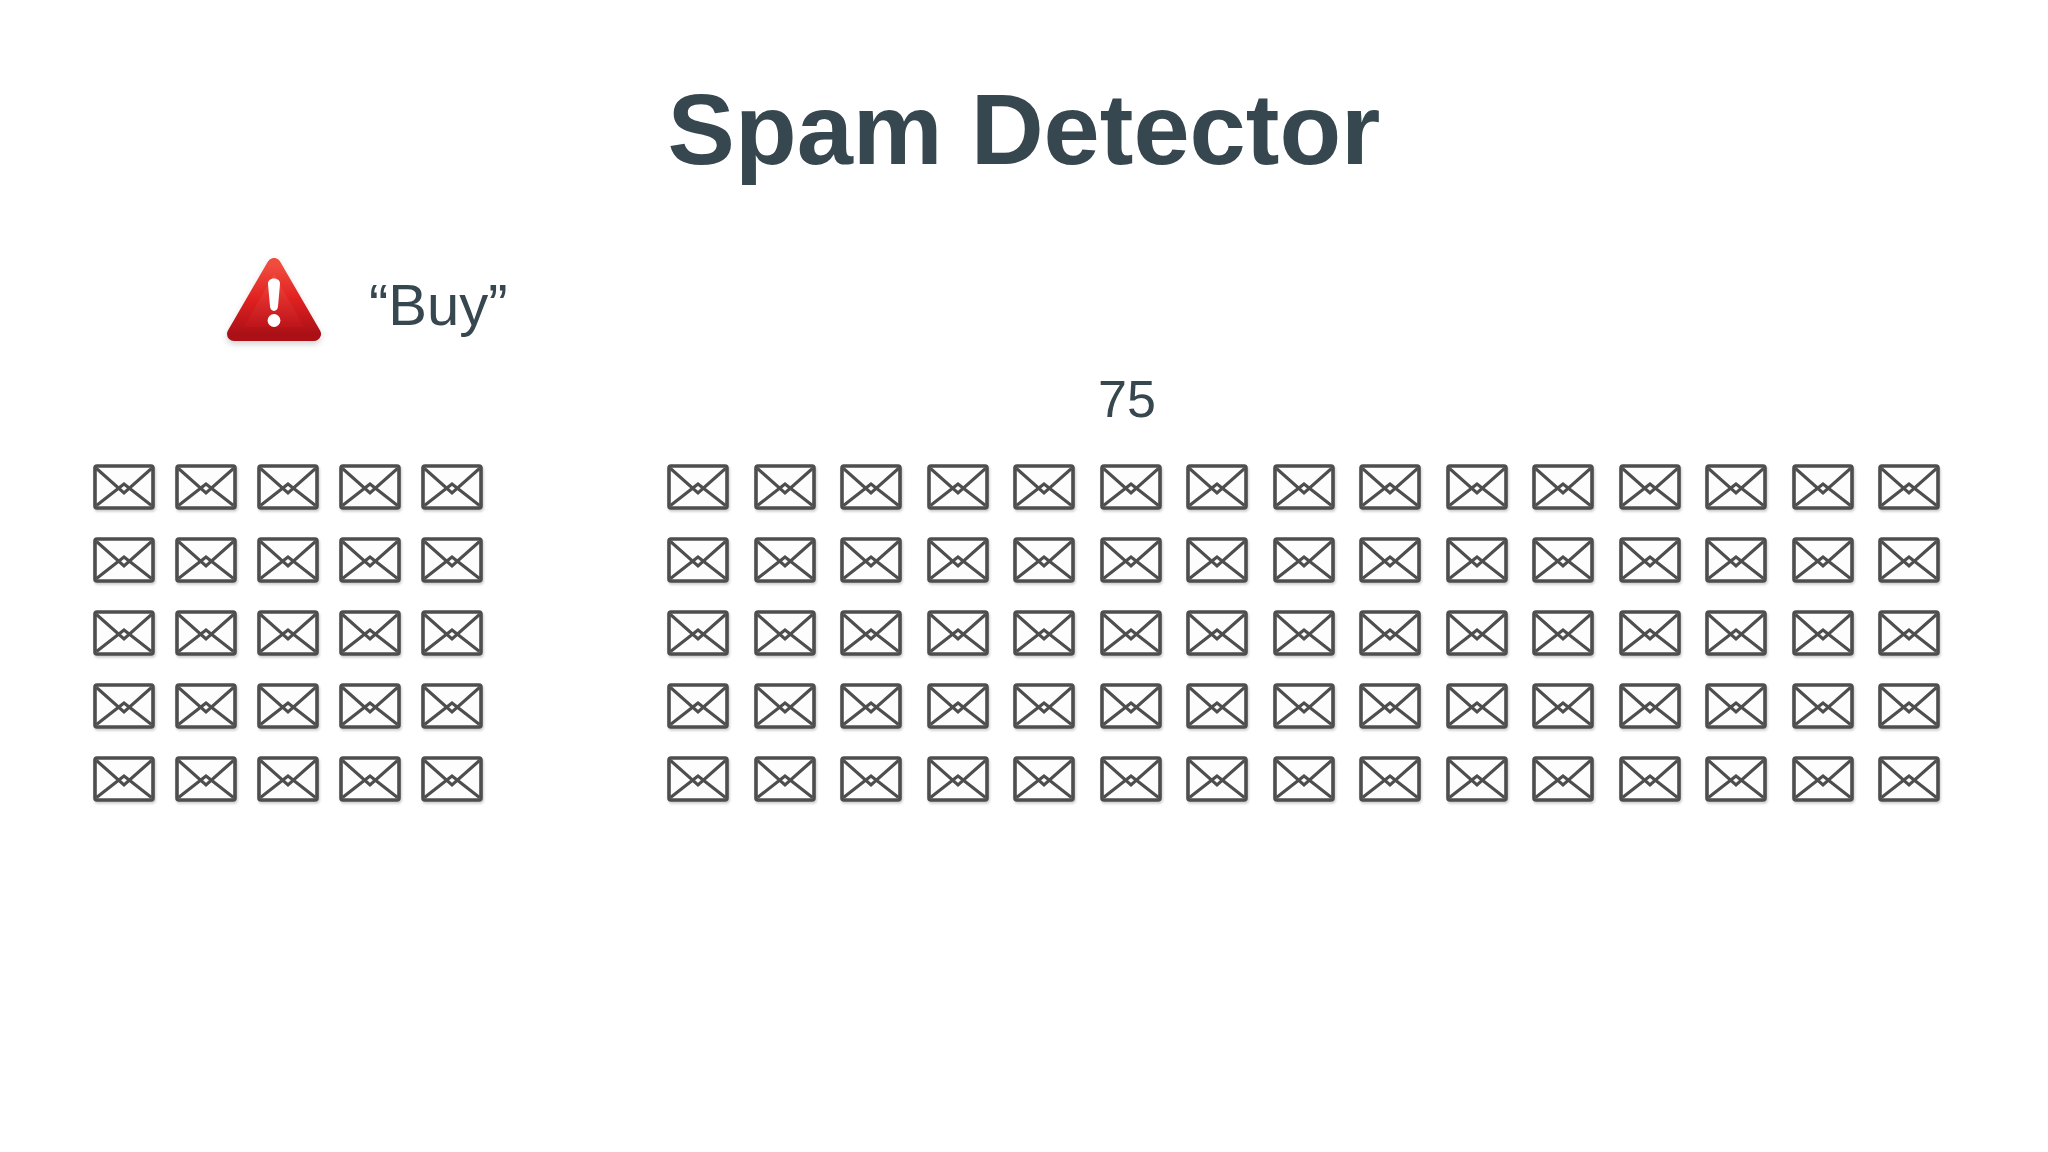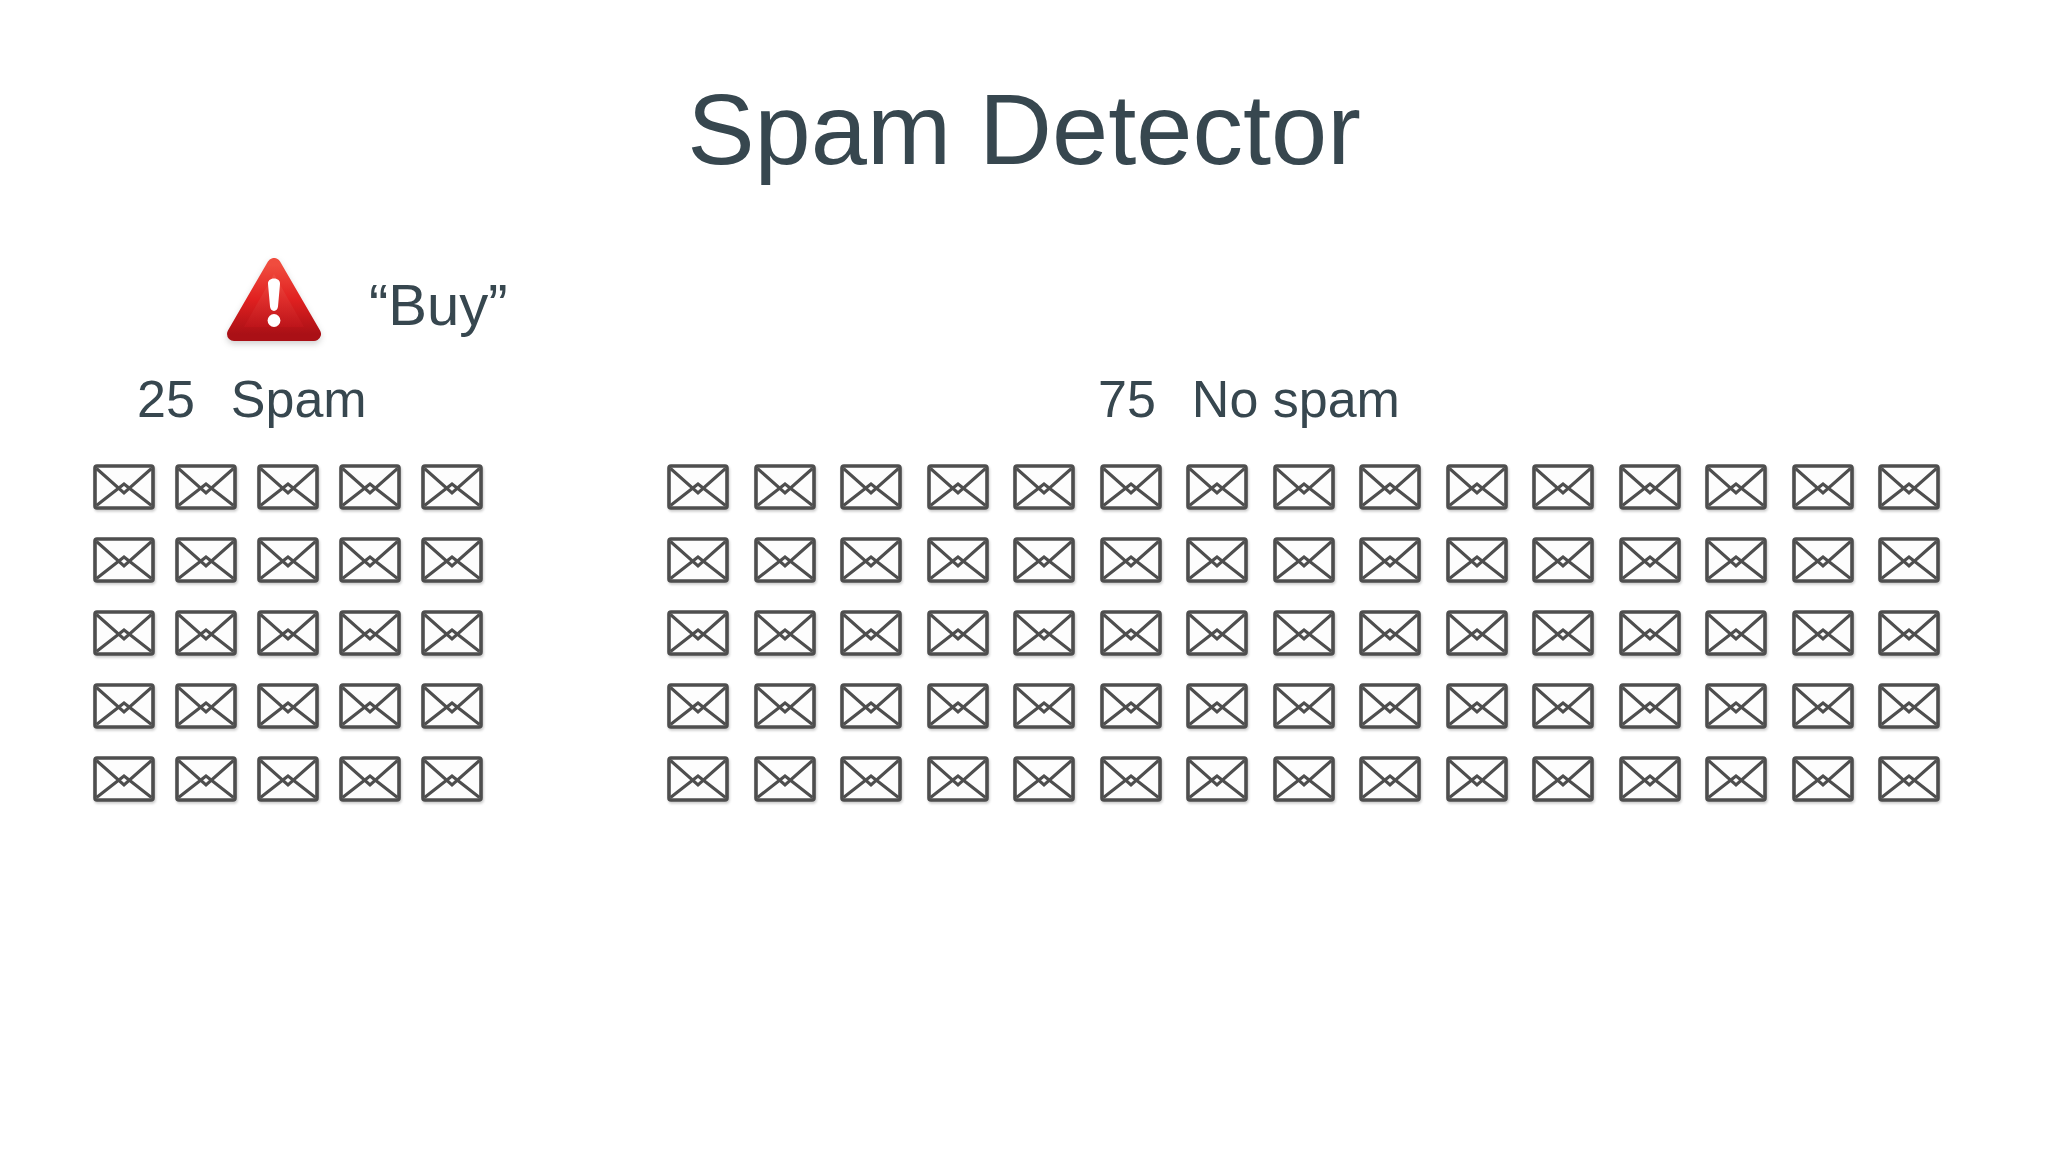--- a/index.html
+++ b/index.html
@@ -7,21 +7,21 @@
     position:relative;
     width:2048px;height:1152px;
     background:#ffffff;
     overflow:hidden;
     font-family:"Liberation Sans","DejaVu Sans",sans-serif;
     color:var(--text-color,#37474f);
   }
   .page-title{
     position:absolute;left:0;top:79px;width:100%;
     margin:0;text-align:center;
-    font-size:101px;font-weight:400;line-height:1;
+    font-size:101px;font-weight:700;line-height:1;
     color:var(--text-color,#37474f);
   }
   .feature{
     position:absolute;left:226px;top:254px;
     display:flex;align-items:flex-start;
   }
   .warning-icon{
     width:96px;height:92px;
     filter:drop-shadow(0px 3px 3px rgba(0,0,0,0.18));
   }
@@ -69,28 +69,23 @@
       </defs>
       <polygon points="48,11 88,80 8,80" fill="url(#warnGrad)" stroke="url(#warnGrad)" stroke-width="14" stroke-linejoin="round"></polygon>
       <polygon points="48,20 78,73 18,73" fill="url(#warnGradIn)" opacity="0.55"></polygon>
       <path d="M48,24.5 c3.8,0 6.3,2.3 6,5.6 l-2,22.5 c-0.25,2.7 -1.9,4.4 -4,4.4
                c-2.1,0 -3.75,-1.7 -4,-4.4 l-2,-22.5 c-0.3,-3.3 2.2,-5.6 6,-5.6 z" fill="#ffffff"></path>
       <circle cx="48" cy="66.5" r="6.4" fill="#ffffff"></circle>
     </svg>
     <span class="feature-word">“Buy”</span>
   </div>
 
-  <div class="group-label spam">
-    <span>25</span>
-    <span>Spam</span>
-  </div>
 
   <div class="group-label nospam">
     <span>75</span>
-    <span>No spam</span>
   </div>
 
   <div class="icon-grid spam" style="grid-template-columns: repeat(5, 62px);">
   <svg class="env" viewBox="0 0 62 46" xmlns="http://www.w3.org/2000/svg" aria-hidden="true">
     <rect x="2" y="2" width="58" height="42" rx="2" fill="#fdfdfd" stroke="#4e4e4e" stroke-width="3.6"></rect>
     <path d="M3.5,4.5 L31,29 L58.5,4.5" fill="none" stroke="#4e4e4e" stroke-width="3.1" stroke-linejoin="miter"></path>
     <path d="M3.5,41.5 L31,20 L58.5,41.5" fill="none" stroke="#4e4e4e" stroke-width="3.1" stroke-linejoin="miter"></path>
   </svg>
 
   <svg class="env" viewBox="0 0 62 46" xmlns="http://www.w3.org/2000/svg" aria-hidden="true">

